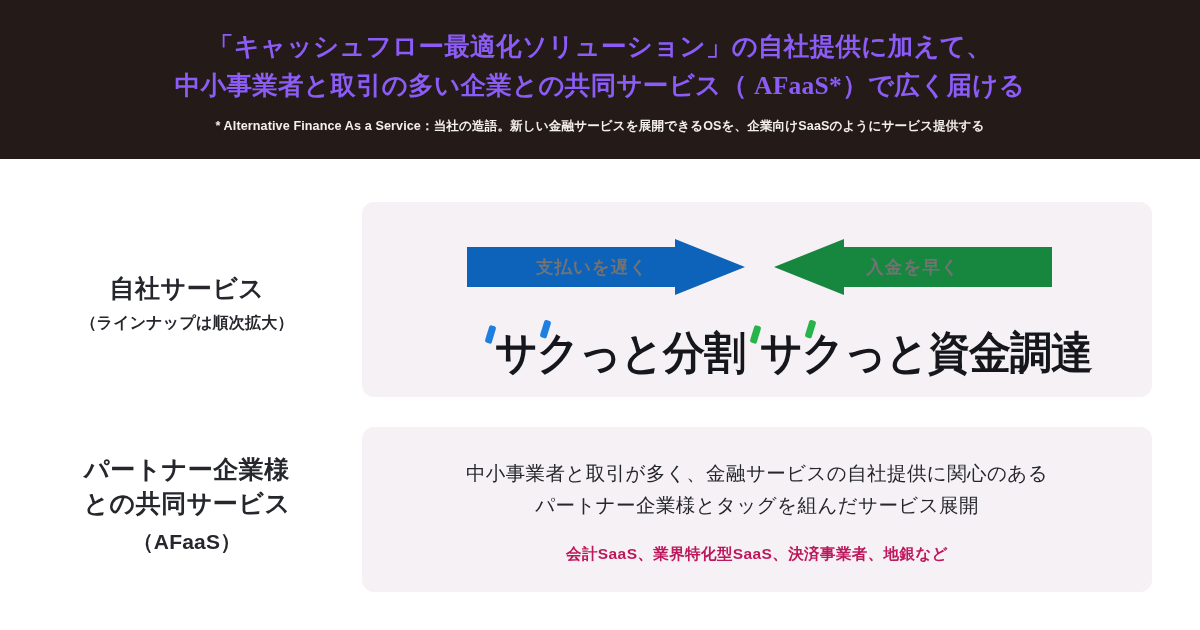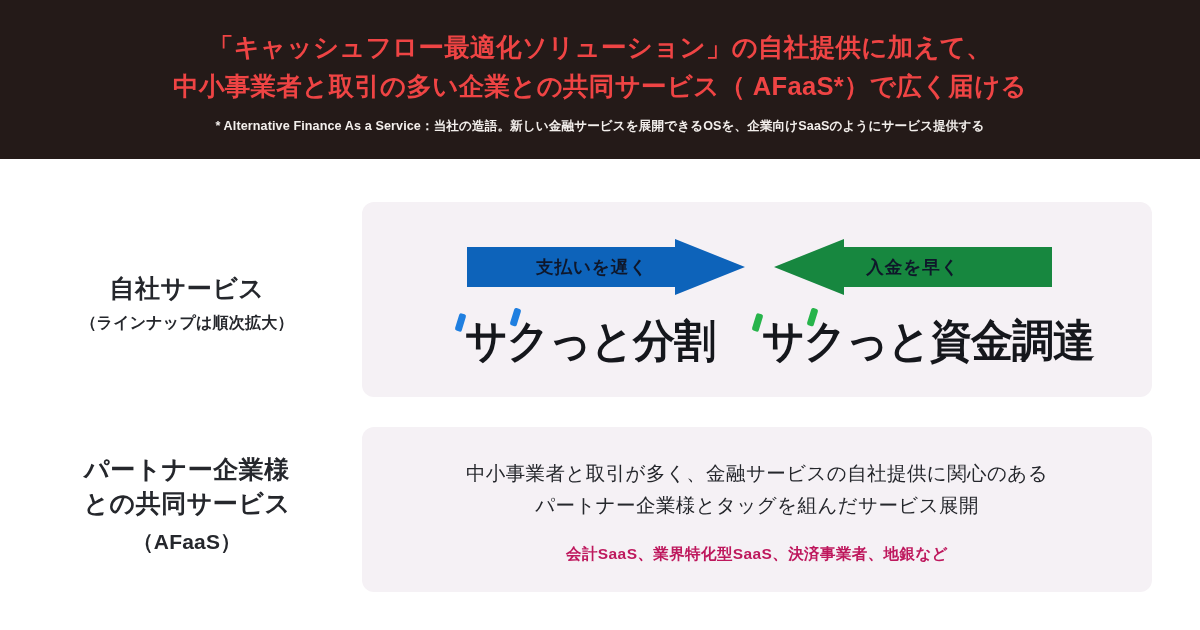--- a/index.html
+++ b/index.html
@@ -24,27 +24,28 @@
     height: 159px;
     background: #241a18;
     display: flex;
     flex-direction: column;
     align-items: center;
     justify-content: center;
     box-sizing: border-box;
     padding-top: 4px;
   }
   .header-line {
-    color: #ef4444;
+    color: #8b5cf6;
     font-size: 25.5px;
     font-weight: bold;
     letter-spacing: 0.3px;
     line-height: 1.52;
     white-space: nowrap;
     text-align: right;
+    font-family: Liberation Serif, serif;
   }
   .header-note {
     margin-top: 13px;
     color: #f3efec;
     font-size: 12.6px;
     font-weight: bold;
     letter-spacing: 0.1px;
     white-space: nowrap;
     text-align: center;
   }
@@ -125,21 +126,21 @@
     position: absolute;
     top: 0;
     height: 56px;
     display: flex;
     align-items: center;
     justify-content: center;
   }
   .arrow-label {
     position: relative;
     z-index: 2;
-    color: #0f172a;
+    color: #737373;
     font-size: 17.5px;
     font-weight: bold;
     letter-spacing: 1px;
     white-space: nowrap;
   }
   .arrow svg {
     position: absolute;
     left: 0;
     top: 0;
     width: 100%;
@@ -162,25 +163,25 @@
   
   .logo-row {
     position: absolute;
     left: 0;
     top: 104px;
     width: 790px;
     height: 70px;
   }
   .product-logo {
     position: absolute;
-    top: 0;
+    top: 12px;
     height: 70px;
     display: flex;
     align-items: center;
-    justify-content: flex-start;
+    justify-content: flex-end;
   }
   .logo-text {
     position: relative;
     font-family: "DejaVu Sans", "Liberation Sans", sans-serif;
     font-size: 42px;
     font-weight: bold;
     color: #15171c;
     letter-spacing: -1px;
     white-space: nowrap;
     transform: scaleY(1.06);

